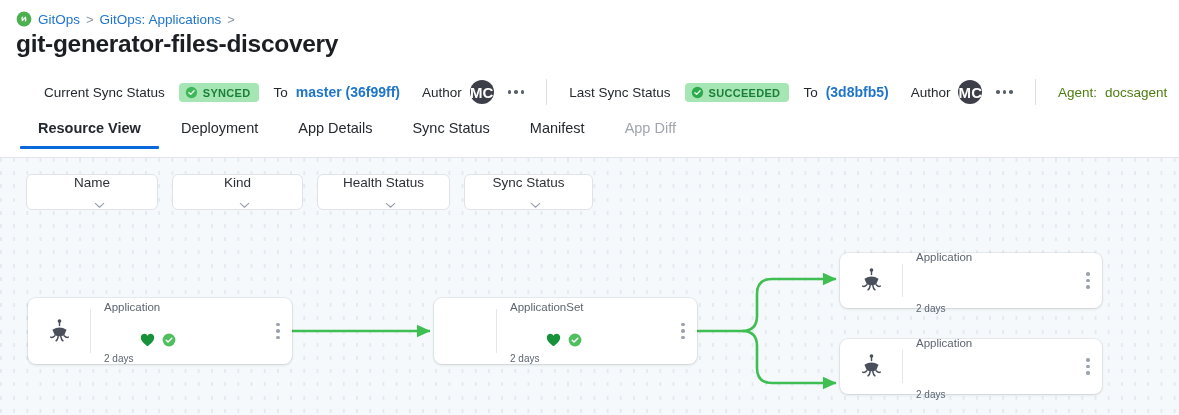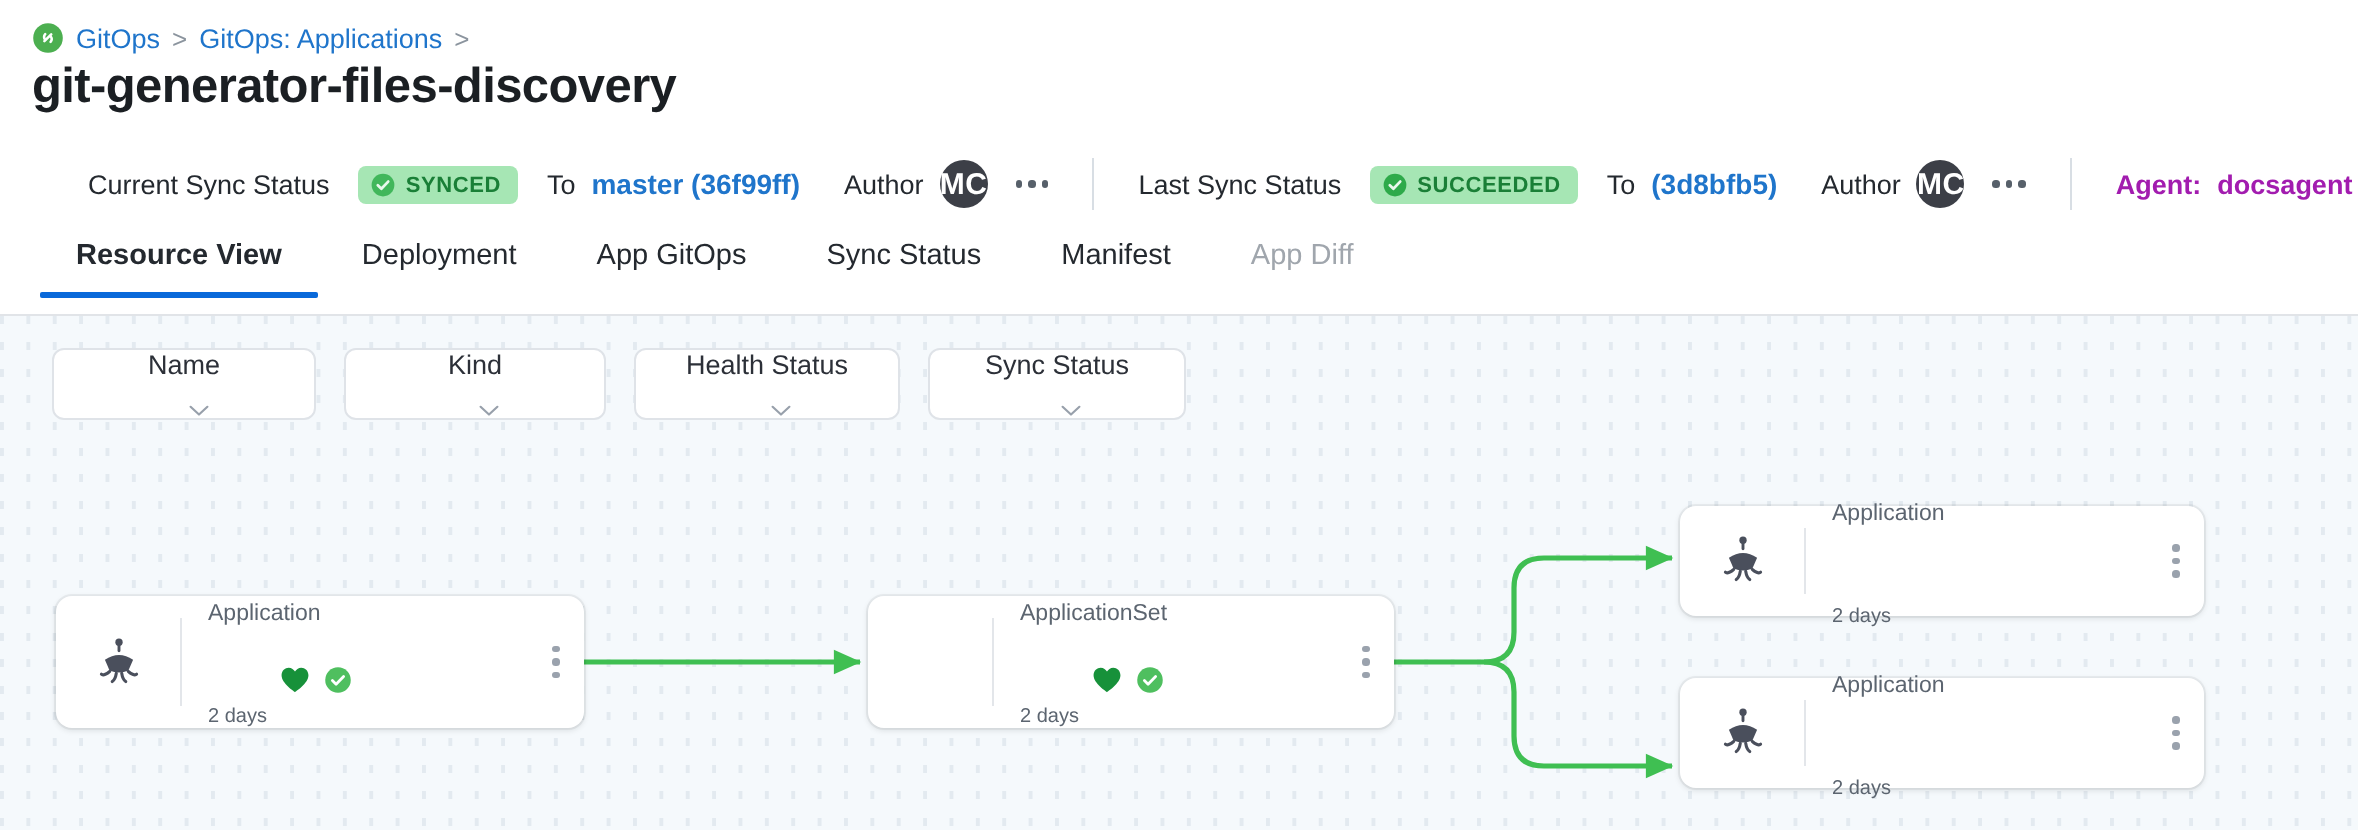--- a/index.html
+++ b/index.html
@@ -48,21 +48,21 @@
   .avatar {
     width: 24px; height: 24px; border-radius: 50%;
     background: #3c3f47; color: #fff;
     display: flex; align-items: center; justify-content: center;
     font-size: 15px; font-weight: bold; letter-spacing: .2px;
   }
   .dots-h { display: flex; gap: 3px; align-items: center; cursor: pointer; }
   .dots-h i { width: 3.5px; height: 3.5px; border-radius: 50%; background: #57606a; display: block; }
   .vdivider { width: 1px; height: 26px; background: #d8dee4; }
   .gap-sm { width: 8px; } .gap-md { width: 14px; } .gap-lg { width: 22px; }
-  .agent-text { color: #a21caf; font-size: 13.5px; white-space: nowrap; font-weight: bold; }
+  .agent-text { color: #4d7c0f; font-size: 13.5px; white-space: nowrap; }
 
   
   .tabs {
     position: absolute; left: 0; top: 118px; width: 1179px; height: 40px;
     display: flex; align-items: flex-start; padding-left: 18px; gap: 0;
   }
   .tabs-underline {
     position: absolute; left: 0; top: 157px; width: 1179px; height: 1px; background: #e1e4e8;
   }
   .tab {
@@ -213,21 +213,21 @@
     <span class="vdivider"></span>
     <span class="gap-lg"></span>
     <span class="agent-text">Agent:</span>
     <span class="gap-sm"></span>
     <span class="agent-text">docsagent</span>
   </div>
 
   <div class="tabs">
     <div class="tab active">Resource View</div>
     <div class="tab">Deployment</div>
-    <div class="tab">App GitOps</div>
+    <div class="tab">App Details</div>
     <div class="tab">Sync Status</div>
     <div class="tab">Manifest</div>
     <div class="tab disabled">App Diff</div>
   </div>
   <div class="tabs-underline"></div>
 
   <div class="canvas">
 
     <div class="filters">
       <div class="filter" style="width:132px">

